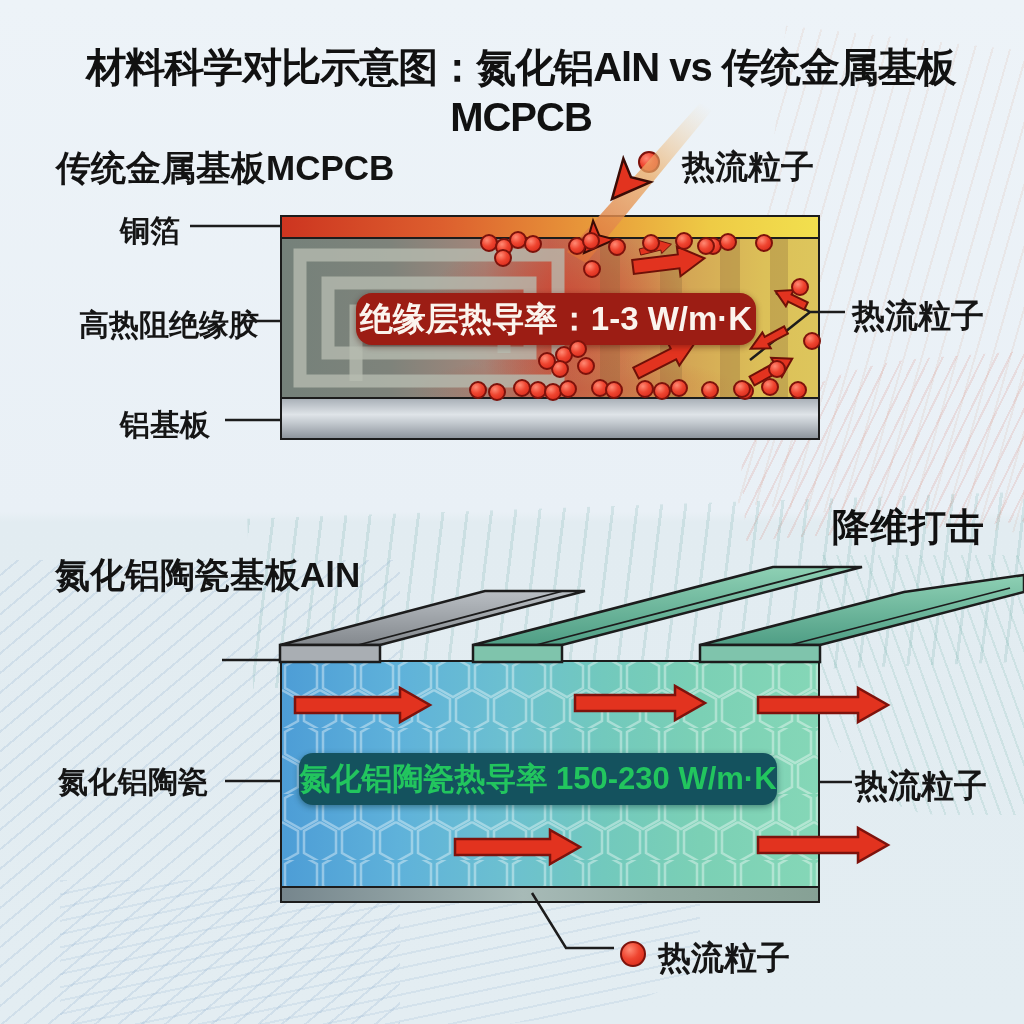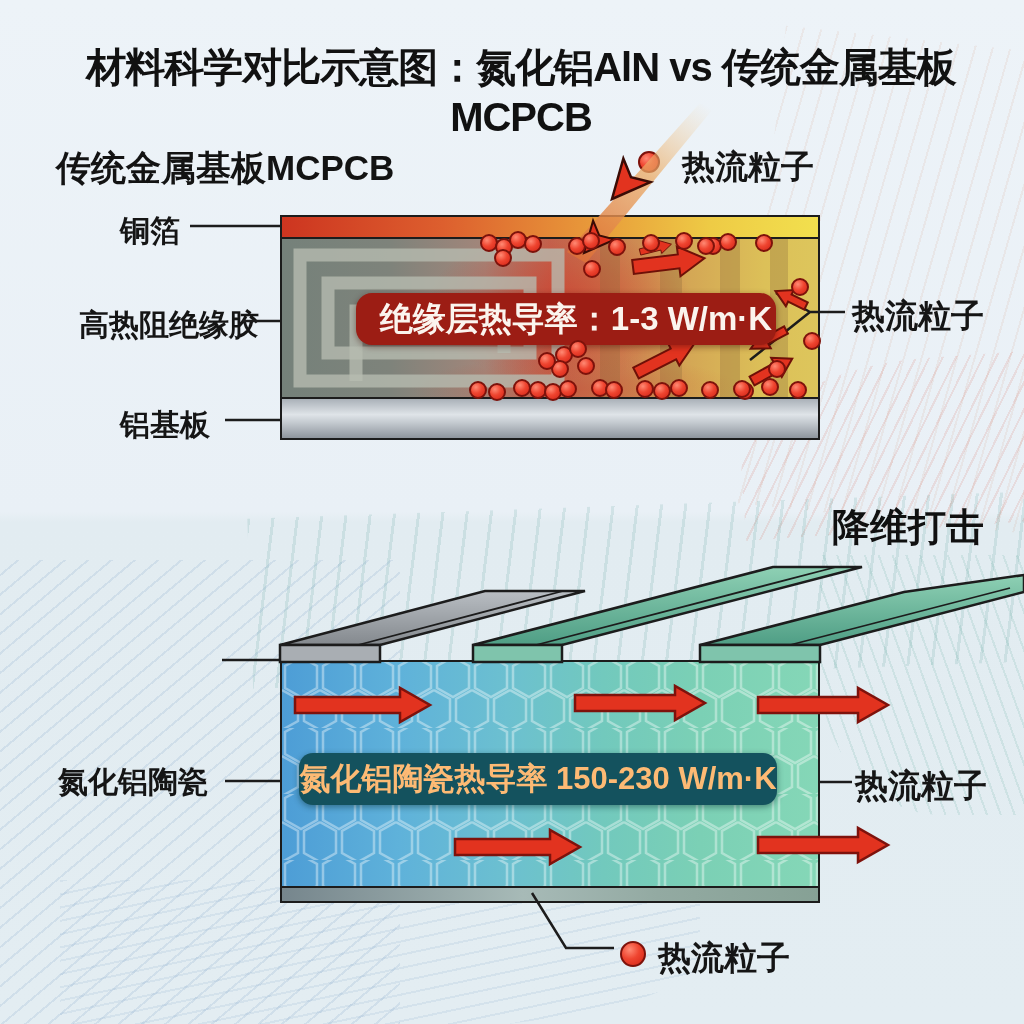--- a/index.html
+++ b/index.html
@@ -46,23 +46,23 @@
   #aluminum-layer{left:280px;top:397px;width:540px;height:43px;
     background:linear-gradient(180deg,#aab1b8 0%,#dfe4e8 40%,#c2c8ce 62%,#8e959d 100%);}
   #ceramic-board{left:280px;top:660px;width:540px;height:228px;
     background:linear-gradient(90deg,#4d9dd6 0%,#5fb2da 22%,#6cc0d0 42%,#72c9bd 60%,#7bd0b5 78%,#85d7b7 100%);}
   #ceramic-bottom{left:280px;top:886px;width:540px;height:17px;
     background:linear-gradient(90deg,#76868d 0%,#a7bab7 45%,#93aaa2 70%,#86a195 100%);}
   
   .badge{position:absolute;display:flex;align-items:center;justify-content:center;
     color:#fbf4ee;font-weight:700;white-space:nowrap;}
   #badge-mcpcb{left:356px;top:293px;width:400px;height:52px;border-radius:16px;
-    background:#9c1d14;box-shadow:0 2px 6px rgba(60,10,5,.45);font-size:33px;padding-left:20px;}
+    background:#9c1d14;box-shadow:0 2px 6px rgba(60,10,5,.45);font-size:33px;}
   #badge-aln{left:299px;top:753px;width:478px;height:52px;border-radius:14px;
-    background:#14525e;box-shadow:0 2px 6px rgba(5,40,45,.45);font-size:31px;color:#fdba74;}
+    background:#14525e;box-shadow:0 2px 6px rgba(5,40,45,.45);font-size:31px;color:#22c55e;}
   
   .particle{position:absolute;width:18px;height:18px;border-radius:50%;
     background:radial-gradient(circle at 35% 30%,#ff8a74 0%,#ef4530 45%,#d02315 100%);
     border:2px solid #7d120b;box-sizing:border-box;}
   .dot-legend{position:absolute;border-radius:50%;
     background:radial-gradient(circle at 35% 30%,#ff8a74 0%,#ef4530 45%,#d02315 100%);
     border:2.5px solid #7d120b;box-sizing:border-box;}
 </style>
 </head>
 <body>
@@ -72,20 +72,21 @@
   <div class="streak warm-right"></div>
   <div class="streak pink-fan"></div>
   <div class="streak teal-sweep"></div>
   <div class="streak green-right"></div>
   <div class="streak blue-left"></div>
   <div class="streak blue-bottom"></div>
 
   <div class="abs title">材料科学对比示意图：氮化铝AlN vs 传统金属基板MCPCB</div>
   <div class="abs sec-head" style="left:56px;top:128px;margin-top:17px;">传统金属基板MCPCB</div>
   <div class="abs tagline">降维打击</div>
+  <div class="abs sec-head" style="left:55px;top:552px;">氮化铝陶瓷基板AlN</div>
 
   <div class="layer" id="copper-layer"></div>
   <div class="layer" id="insulation-layer">
     <svg width="536" height="158" style="position:absolute;left:0;top:0;">
       <g fill="none" stroke="#b7bcb1" stroke-opacity="0.78" stroke-width="13">
         <rect x="18" y="16" width="258" height="126"></rect>
         <rect x="46" y="44" width="202" height="70"></rect>
         <path d="M74,142 V72 H222 V114"></path>
       </g>
       <g fill="#8a6a3c" fill-opacity="0.30">

